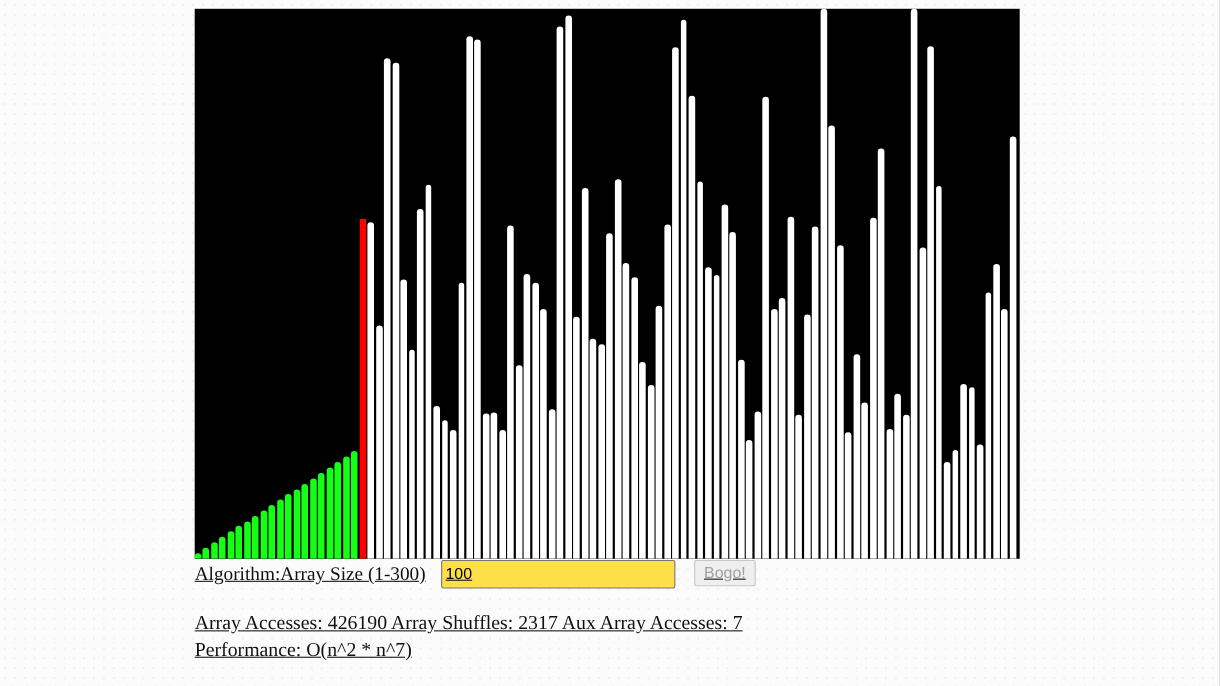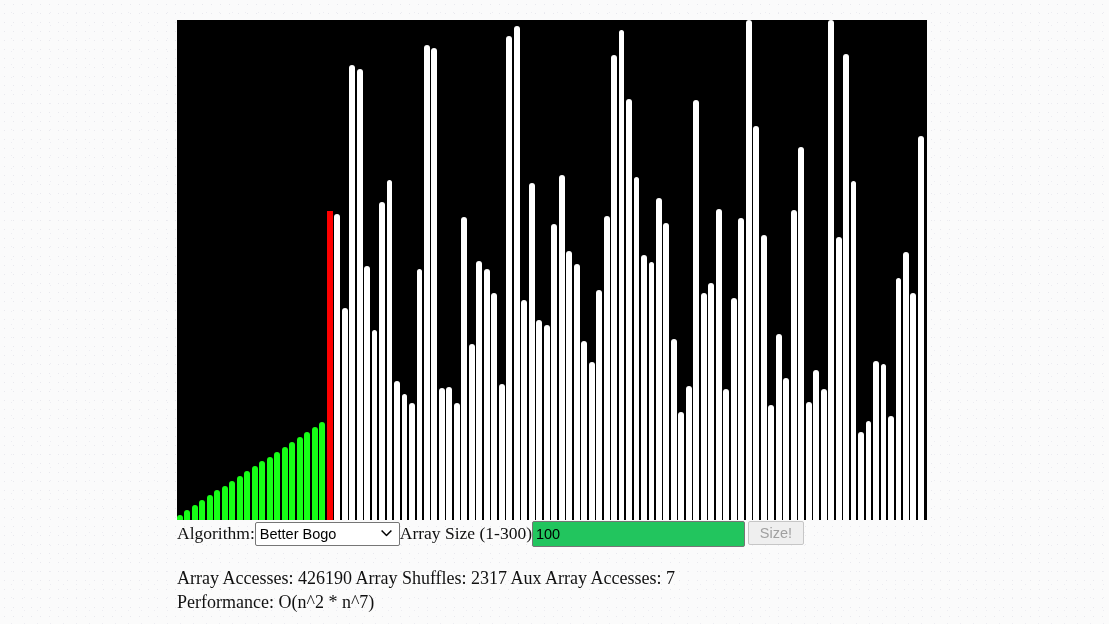--- a/index.html
+++ b/index.html
@@ -17,22 +17,23 @@
       radial-gradient(#ededf2 0.6px, transparent 0.7px);
     background-size: 9px 9px, 13px 13px;
     background-position: 0 0, 5px 6px;
     font-family: "Liberation Serif", "DejaVu Serif", serif;
     color: #1b1b1b;
   }
 
   #app {
     position: absolute;
     left: 177px;
-    top: 20px;
+    top: 8px;
     width: 739px;
+    text-decoration: underline;
   }
 
   
   #canvas-wrap {
     position: relative;
     width: 750px;
     height: 500px;
     background: #000000;
     overflow: hidden;
   }
@@ -100,27 +101,27 @@
     top: 50%;
     transform: translateY(-50%);
     pointer-events: none;
     width: 11px;
     height: 7px;
     display: block;
   }
   #size-input {
     width: 205px;
     height: 24px;
-    margin: 1px 0;
+    margin: 1px 14px;
     padding: 0 3px;
     box-sizing: content-box;
     font-family: "Liberation Sans", "DejaVu Sans", sans-serif;
     font-size: 14.5px;
     color: #000000;
-    background: #22c55e;
+    background: #fde047;
     border: 1px solid #767676;
     border-radius: 2px;
   }
   #sort-button {
     width: 56px;
     height: 24px;
     margin: 1px 0 1px 3px;
     font-family: "Liberation Sans", "DejaVu Sans", sans-serif;
     font-size: 14.5px;
     color: #a0a0a0;
@@ -245,32 +246,26 @@
         <div class="bar" style="height: 48.4%;"></div>
         <div class="bar" style="height: 53.6%;"></div>
         <div class="bar" style="height: 45.4%;"></div>
         <div class="bar" style="height: 76.8%;"></div>
       </div>
   </div>
 
   <div id="controls">
     <span class="ctrl-label">Algorithm:</span>
 
-    <span class="select-shell">
-      <select id="algo-select"><option value="Better Bogo">Better Bogo</option></select>
-      <svg class="select-arrow" viewBox="0 0 11 7">
-        <path d="M0.6 0.9 L5.5 6.0 L10.4 0.9" fill="none" stroke="#000" stroke-width="1.5"></path>
-      </svg>
-    </span>
 
     <span class="ctrl-label">Array Size (1-300)</span>
 
     <input id="size-input" type="text" value="100" style="">
 
-    <button id="sort-button" disabled="">Size!</button>
+    <button id="sort-button" disabled="">Bogo!</button>
   </div>
 
   <div id="stats">
     <div class="stat-line">Array Accesses: 426190 Array Shuffles: 2317 Aux Array Accesses: 7</div>
     <div class="stat-line">Performance: O(n^2 * n^7)</div>
   </div>
 
 </div>
 
 </body></html>

